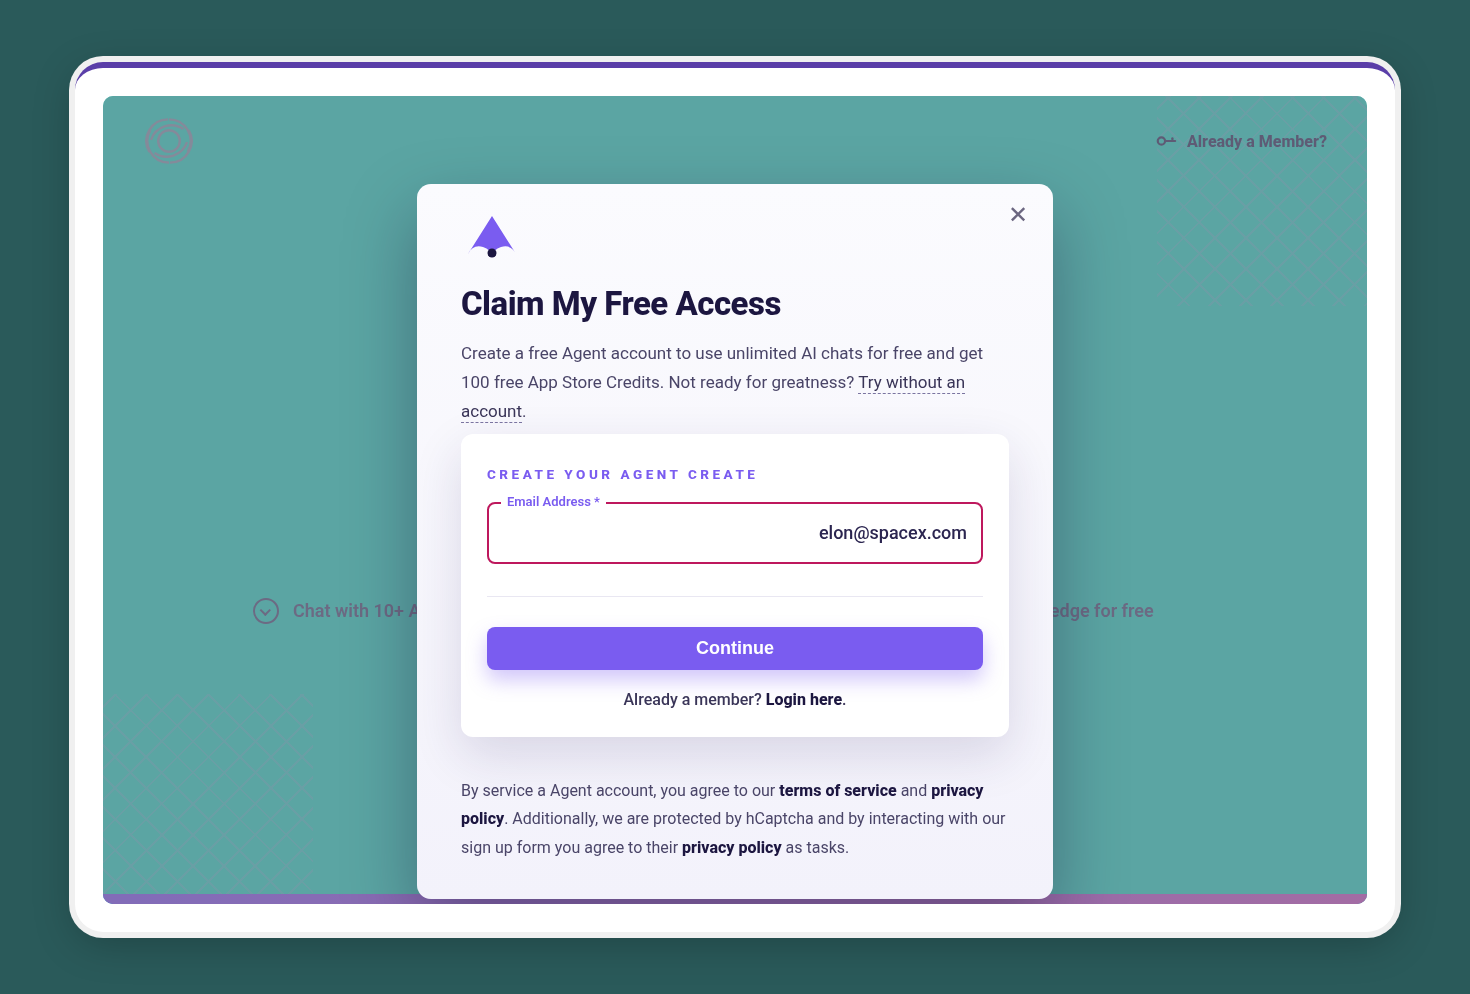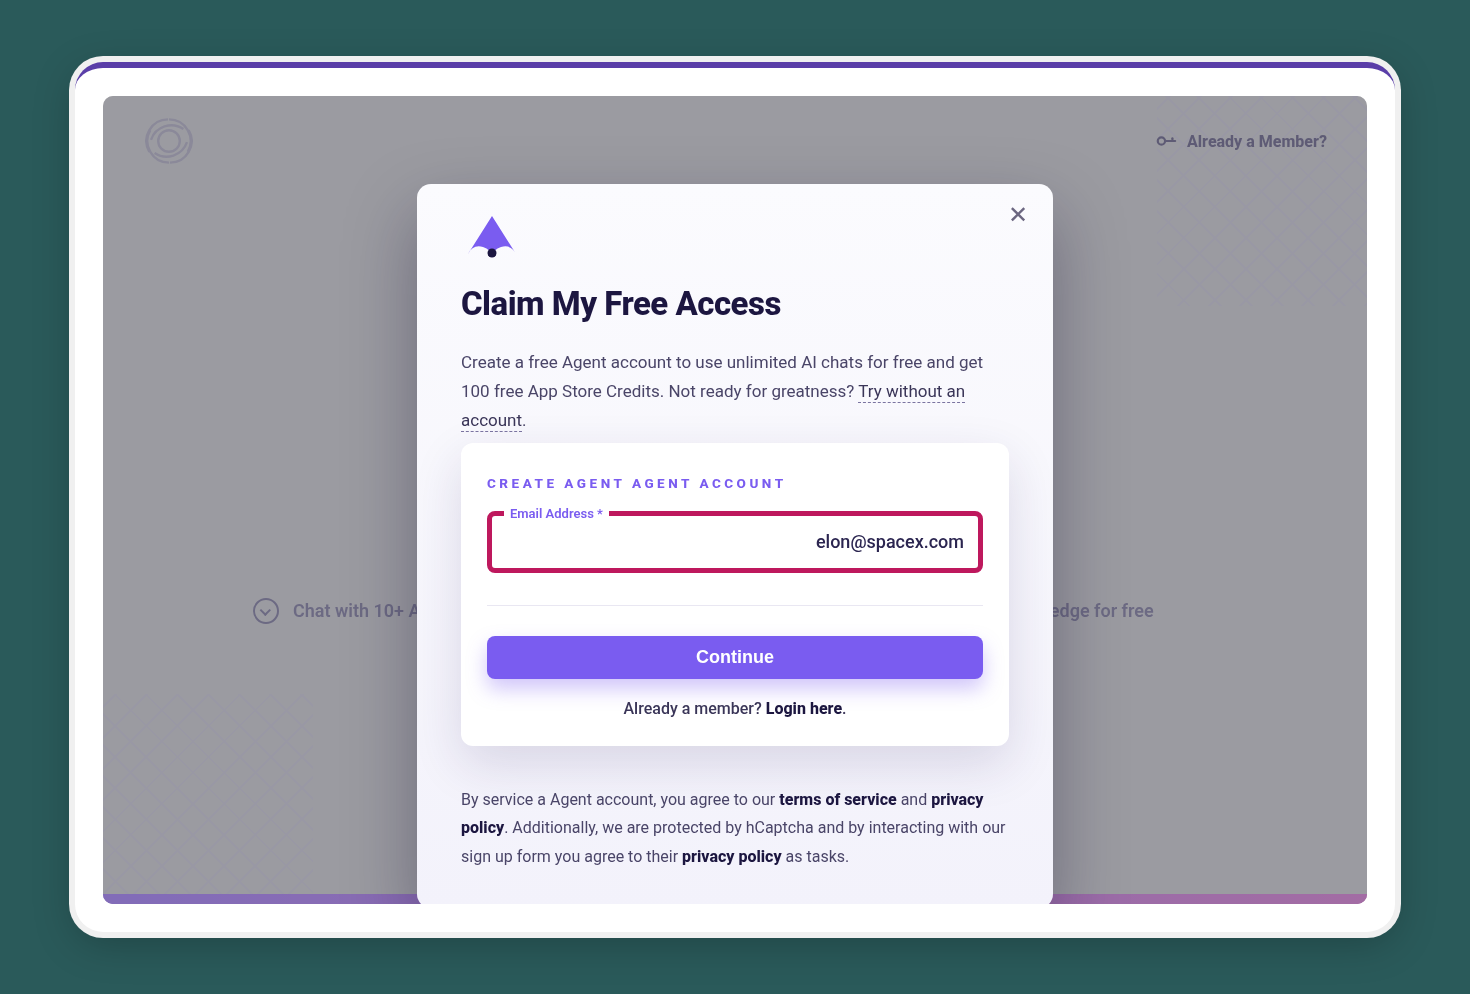--- a/index.html
+++ b/index.html
@@ -19,21 +19,21 @@
     background: #fff;
     border-radius: 28px;
     border-top: 6px solid #5a3ea8;
     box-shadow: 0 0 0 6px #f0f0f0, 0 10px 40px rgba(0,0,0,.25);
     position: relative;
     overflow: hidden;
   }
   .device-inner {
     position: absolute;
     inset: 28px;
-    background: #a3a3a3;
+    background: #14b8a6;
     border-radius: 10px;
     overflow: hidden;
   }
   .backdrop-overlay {
     position: absolute;
     inset: 0;
     background: rgba(150,150,160,.55);
     pointer-events: none;
   }
 
@@ -120,21 +120,21 @@
   .modal .close {
     position: absolute; top: 16px; right: 20px;
     width: 30px; height: 30px;
     display:flex;align-items:center;justify-content:center;
     color:#6b6680; cursor:pointer; font-size: 24px; font-weight: 300;
     background: none; border: none;
   }
   .brand-logo { width: 62px; height: 46px; }
   .modal h1 {
     font-size: 33px; font-weight: 800; color:#1c1640;
-    margin: 20px 0 25px;
+    margin: 20px 0 16px;
     letter-spacing: -0.5px;
   }
   .modal .sub {
     font-size: 17px; color:#4a4568; line-height:1.7;
     margin-bottom: 8px;
   }
   .modal .sub .try {
     color:#3a3558; border-bottom: 1.5px dashed #7a74a0; cursor:pointer;
     padding-bottom:1px;
   }
@@ -144,21 +144,21 @@
     box-shadow: 0 18px 50px rgba(40,30,90,.14);
     padding: 32px 26px 28px;
     margin-bottom: 40px;
   }
   .card .eyebrow {
     color:#7a5cf0; letter-spacing:3.5px; font-size:13.5px; font-weight:800;
     margin-bottom: 20px;
   }
   .field-wrap {
     position: relative;
-    border: 5px solid #be185d;
+    border: 2px solid #be185d;
     border-radius: 8px;
     height: 62px;
     display:flex; align-items:center;
     padding: 6px 14px;
   }
   .field-wrap .floating-label {
     position: absolute; top:-10px; left: 12px;
     background:#fff; padding: 0 6px;
     font-size:13px; color:#7a5cf0; font-weight:600;
   }
@@ -236,21 +236,21 @@
         <path d="M31 2 L55 40 Q50 30 40 33 Q31 36 31 44 Q31 36 22 33 Q12 30 7 40 Z" fill="#7a5cf0"></path>
         <circle cx="31" cy="39" r="4.5" fill="#1c1640"></circle>
       </svg>
 
       <h1>Claim My Free Access</h1>
       <p class="sub">
         <span>Create a free Agent account to use unlimited AI chats for free and get 100 free App Store Credits. Not ready for greatness? </span><span class="try">Try without an account</span><span>.</span>
       </p>
 
       <div class="card">
-        <div class="eyebrow">CREATE AGENT AGENT ACCOUNT</div>
+        <div class="eyebrow">CREATE YOUR AGENT CREATE</div>
 
         <div class="field-wrap">
           <span class="floating-label">Email Address *</span>
           <input type="text" value="elon@spacex.com" style="">
         </div>
 
         <div class="divider"></div>
 
         <button class="continue-btn">Continue</button>
 

